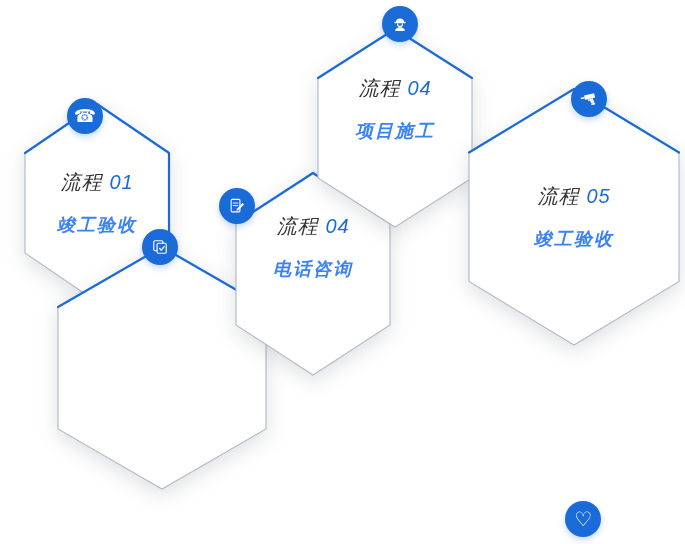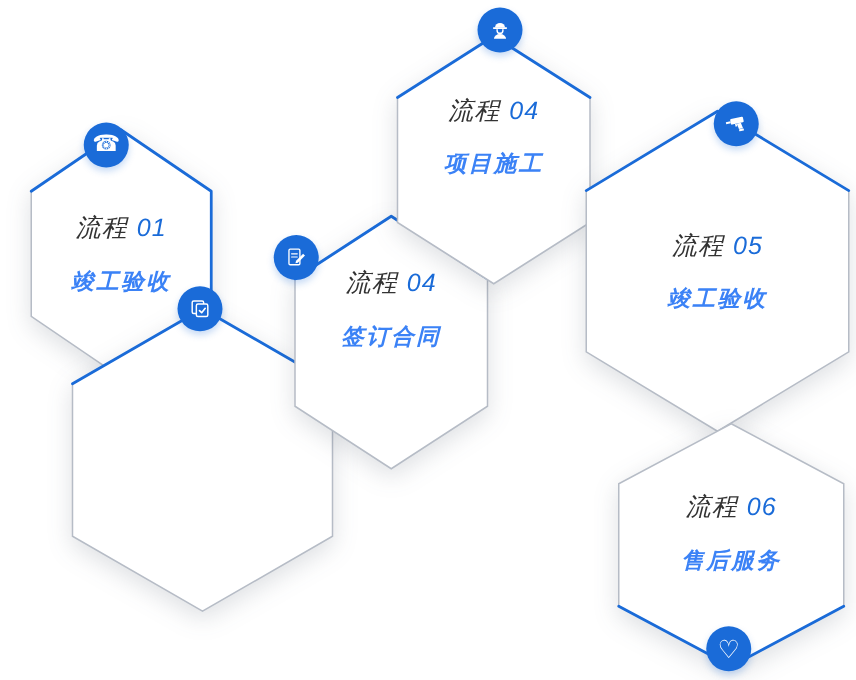--- a/index.html
+++ b/index.html
@@ -82,21 +82,21 @@
 
   <div class="hex" style="left:235px;top:172px;width:156px;height:204px;">
     <svg class="hex-svg" width="156" height="204" viewBox="0 0 156 204">
       <polygon class="hex-body" points="78,1 155,51 155,153 78,203 1,153 1,51"></polygon>
       <polyline class="hex-accent" points="1,51 78,1 155,51"></polyline>
     </svg>
     <div class="hex-text" style="transform:translateY(-27px);">
       <div class="step-line">
         <span class="step-label">流程</span><span class="step-number">04</span>
       </div>
-      <div class="step-title">签订合同</div>
+      <div class="step-title">电话咨询</div>
     </div>
   </div>
 
   <div class="hex" style="left:317px;top:28px;width:156px;height:200px;">
     <svg class="hex-svg" width="156" height="200" viewBox="0 0 156 200">
       <polygon class="hex-body" points="78,1 155,50 155,150 78,199 1,150 1,50"></polygon>
       <polyline class="hex-accent" points="1,50 78,1 155,50"></polyline>
     </svg>
     <div class="hex-text" style="transform:translateY(-19px);">
       <div class="step-line">
@@ -112,32 +112,20 @@
       <polyline class="hex-accent" points="1,64.5 106,1 211,64.5"></polyline>
     </svg>
     <div class="hex-text">
       <div class="step-line">
         <span class="step-label">流程</span><span class="step-number">05</span>
       </div>
       <div class="step-title">竣工验收</div>
     </div>
   </div>
 
-  <div class="hex" style="left:494px;top:338px;width:182px;height:196px;">
-    <svg class="hex-svg" width="182" height="196" viewBox="0 0 182 196">
-      <polygon class="hex-body" points="91,1 181,49 181,147 91,195 1,147 1,49"></polygon>
-      <polyline class="hex-accent" points="1,147 91,195 181,147"></polyline>
-    </svg>
-    <div class="hex-text" style="transform:translateY(-10px);">
-      <div class="step-line">
-        <span class="step-label">流程</span><span class="step-number">06</span>
-      </div>
-      <div class="step-title">售后服务</div>
-    </div>
-  </div>
 
   <div class="icon-circle" style="left:67px;top:98px;">
     <span class="icon-glyph">☎</span>
   </div>
 
   <div class="icon-circle" style="left:142px;top:229px;">
     <svg width="20" height="20" viewBox="0 0 24 24">
       <rect x="4.5" y="4.5" width="11" height="12" rx="1.5" fill="none" stroke="#ffffff" stroke-width="1.4"></rect>
       <rect x="8.5" y="7.5" width="11" height="12" rx="1.5" fill="#1a6bd8" stroke="#ffffff" stroke-width="1.4"></rect>
       <polyline points="11.5,13.8 13.6,15.8 17,11.6" fill="none" stroke="#ffffff" stroke-width="1.6" stroke-linecap="round" stroke-linejoin="round"></polyline>

